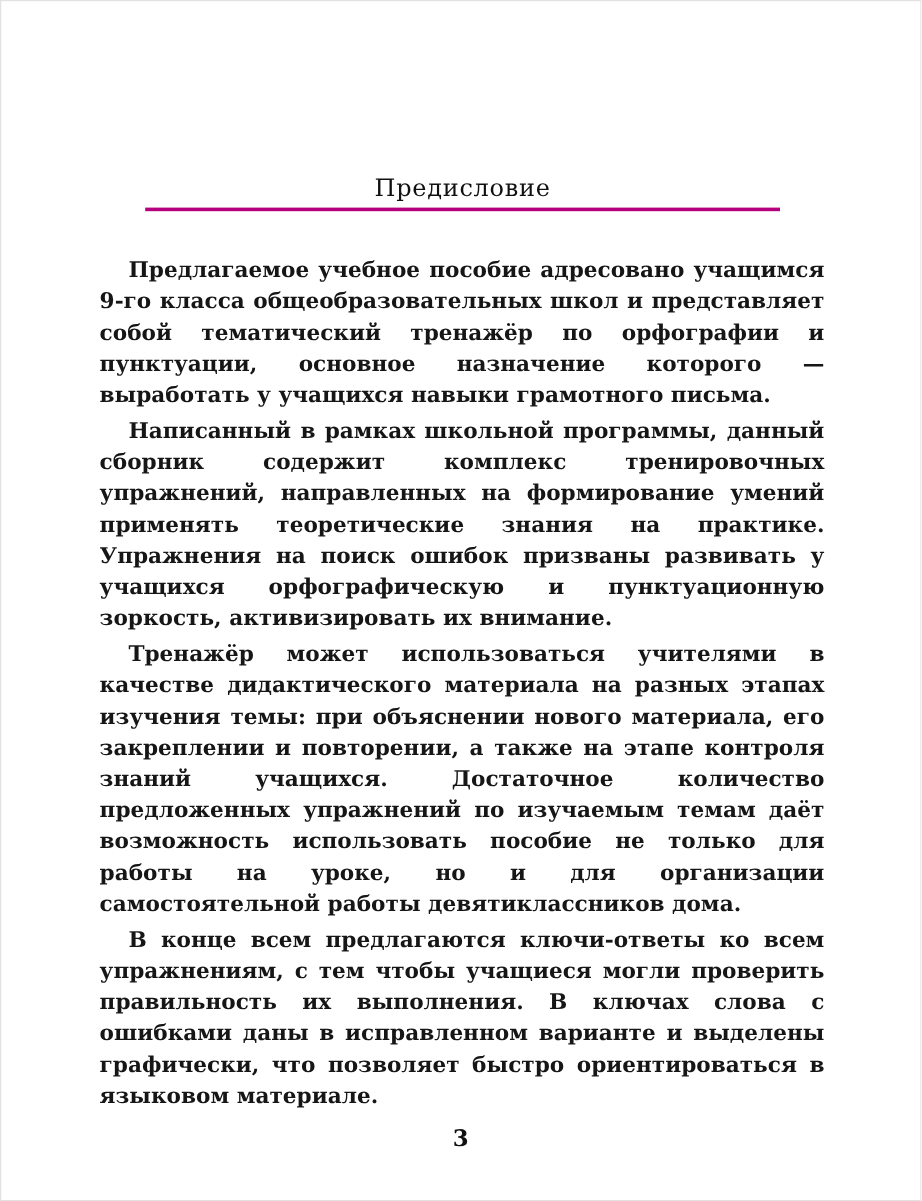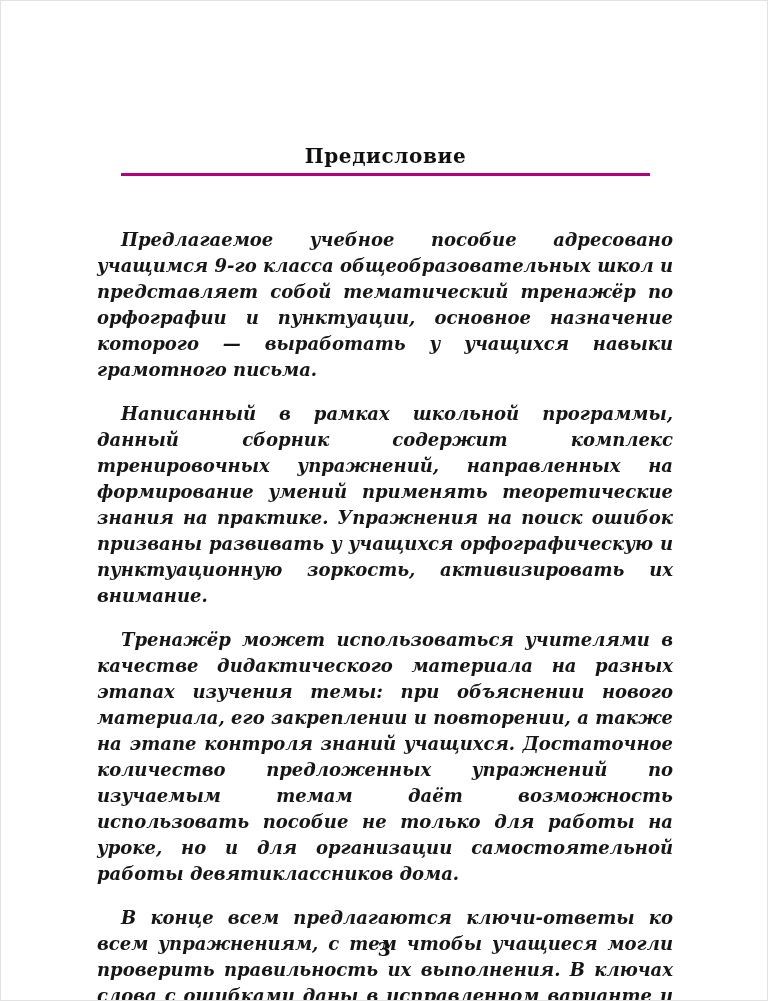--- a/index.html
+++ b/index.html
@@ -22,21 +22,21 @@
     position: absolute;
     top: 143px;
     left: 120px;
     width: 529px;
     text-align: center;
   }
   .heading h1 {
     margin: 0;
     padding: 0 0 5px 0;
     font-size: 20px;
-    font-weight: bold;
+    font-weight: normal;
     letter-spacing: 0.6px;
     color: #101010;
   }
   .title-rule {
     height: 3px;
     width: 100%;
     background: #b5007d; 
   }
   .body-text {
     position: absolute;
@@ -44,24 +44,23 @@
     left: 78px;
     width: 612px;
     font-size: 18px;
     line-height: 26px;
     font-weight: 600;
     text-align: justify;
     hyphens: auto;
     -webkit-hyphens: auto;
   }
   .body-text p {
-    margin: 18px;
+    margin: 4px;
     padding: 0;
     text-indent: 24px;
-    font-style: italic;
   }
   .page-number {
     position: absolute;
     bottom: 40px;
     left: 0;
     width: 100%;
     text-align: center;
     font-size: 19px;
     font-weight: bold;
     color: #101010;

